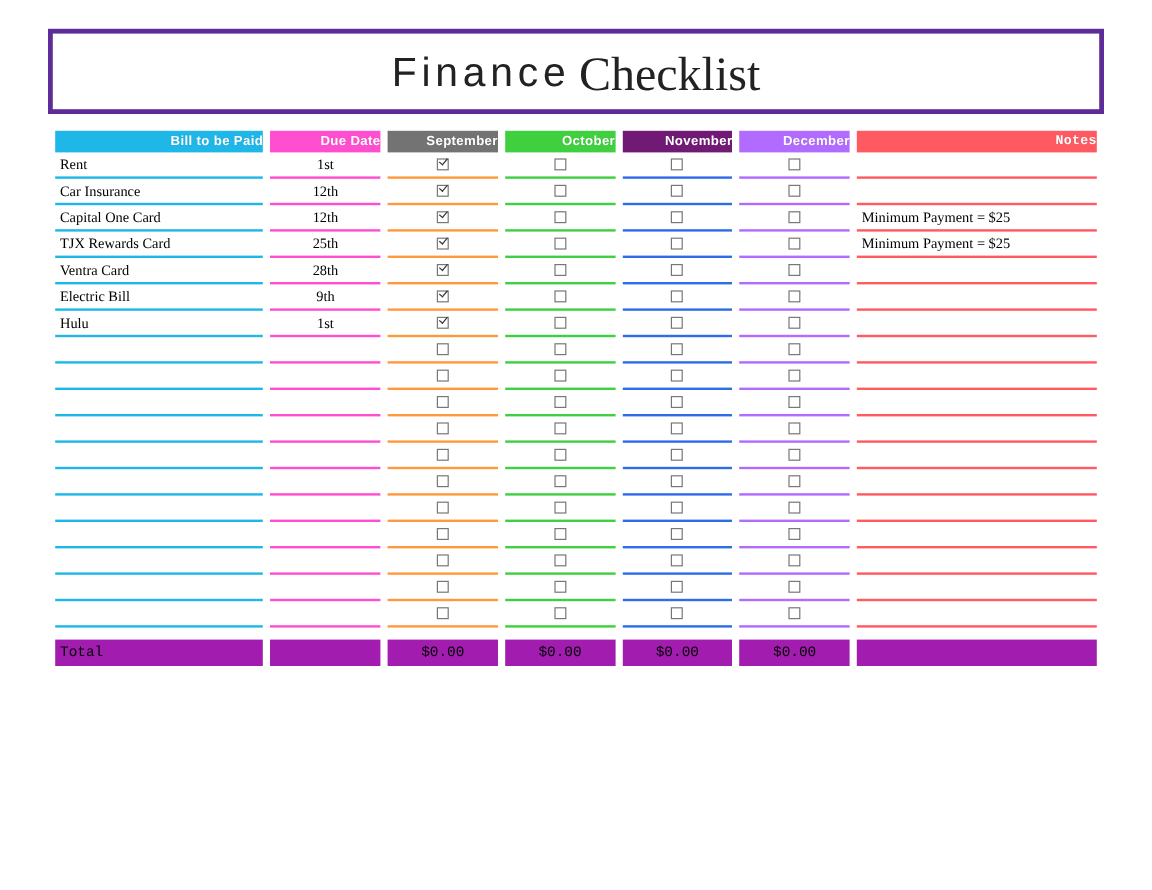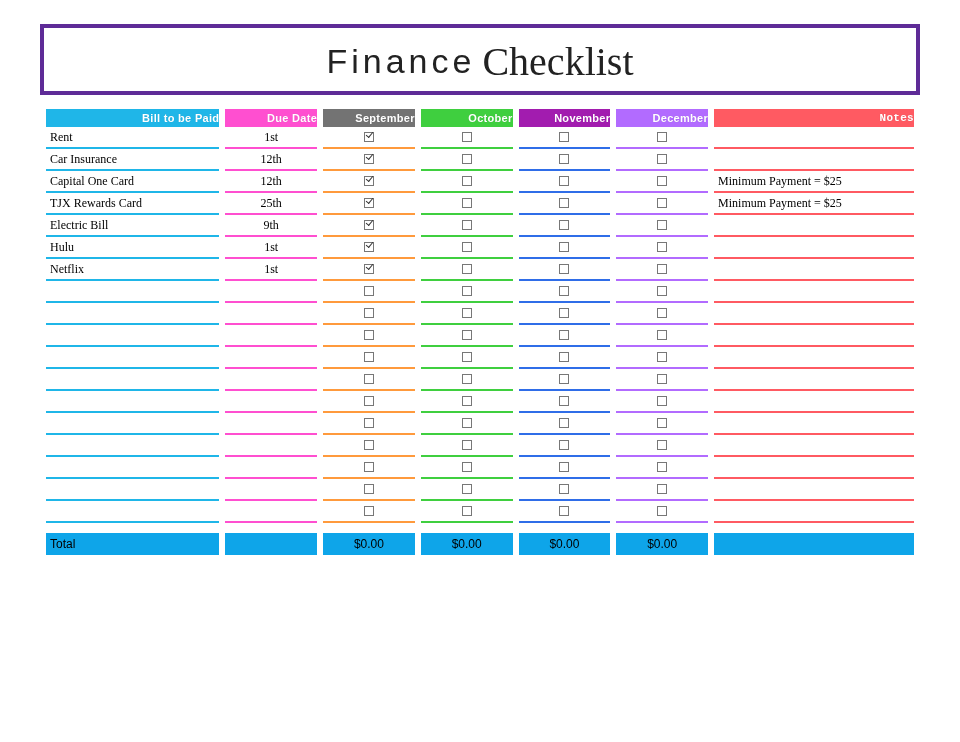--- a/index.html
+++ b/index.html
@@ -57,21 +57,21 @@
     color: #fff;
     text-align: right;
     padding: 3px 0;
     letter-spacing: 0.3px;
     text-shadow: 0 0 1px rgba(0,0,0,.15);
   }
   .h-bill  { background:#1fb6e8; }
   .h-due   { background:#ff4fd0; }
   .h-sep   { background:#737373; }
   .h-oct   { background:#3fcf3f; }
-  .h-nov   { background:#a21caf; }
+  .h-nov   { background:#701a75; }
   .h-dec   { background:#b26bff; }
   .h-notes { background:#ff5a62;font-family:Liberation Mono, monospace; }
 
   td {
     height: 22px;
     padding: 0 4px;
     vertical-align: middle;
     font-size: 12px;
     color:#000;
   }
@@ -79,23 +79,23 @@
   td.c-bill  { border-bottom: 2px solid #1fb6e8; }
   td.c-due   { border-bottom: 2px solid #ff4fd0; text-align:center; }
   td.c-sep   { border-bottom: 2px solid #ff9a3c; text-align:center; }
   td.c-oct   { border-bottom: 2px solid #3fcf3f; text-align:center; }
   td.c-nov   { border-bottom: 2px solid #2f6de8; text-align:center; }
   td.c-dec   { border-bottom: 2px solid #b26bff; text-align:center; }
   td.c-notes { border-bottom: 2px solid #ff5a62; }
 
   
   tr.total td {
-    background:#0ea5e9;
+    background:#a21caf;
     border-bottom:none;
-    font-family: Liberation Sans, sans-serif;
+    font-family: Liberation Mono, monospace;
     font-size:12px;
   }
   tr.total td.c-bill { font-weight:400; }
   tr.spacer td { border:none; height:10px; }
 
   .cb {
     display:inline-block;
     width:10px; height:10px;
     border:1px solid #777;
     background:#fff;
@@ -176,39 +176,39 @@
         <tr>
           <td class="c-bill">TJX Rewards Card</td>
           <td class="c-due">25th</td>
           <td class="c-sep"><span class="cb on"></span></td>
           <td class="c-oct"><span class="cb"></span></td>
           <td class="c-nov"><span class="cb"></span></td>
           <td class="c-dec"><span class="cb"></span></td>
           <td class="c-notes">Minimum Payment = $25</td>
         </tr>
         <tr>
+          <td class="c-bill">Ventra Card</td>
+          <td class="c-due">28th</td>
+          <td class="c-sep"><span class="cb on"></span></td>
+          <td class="c-oct"><span class="cb"></span></td>
+          <td class="c-nov"><span class="cb"></span></td>
+          <td class="c-dec"><span class="cb"></span></td>
+          <td class="c-notes"></td>
+        </tr>
+        <tr>
           <td class="c-bill">Electric Bill</td>
           <td class="c-due">9th</td>
           <td class="c-sep"><span class="cb on"></span></td>
           <td class="c-oct"><span class="cb"></span></td>
           <td class="c-nov"><span class="cb"></span></td>
           <td class="c-dec"><span class="cb"></span></td>
           <td class="c-notes"></td>
         </tr>
         <tr>
           <td class="c-bill">Hulu</td>
-          <td class="c-due">1st</td>
-          <td class="c-sep"><span class="cb on"></span></td>
-          <td class="c-oct"><span class="cb"></span></td>
-          <td class="c-nov"><span class="cb"></span></td>
-          <td class="c-dec"><span class="cb"></span></td>
-          <td class="c-notes"></td>
-        </tr>
-        <tr>
-          <td class="c-bill">Netflix</td>
           <td class="c-due">1st</td>
           <td class="c-sep"><span class="cb on"></span></td>
           <td class="c-oct"><span class="cb"></span></td>
           <td class="c-nov"><span class="cb"></span></td>
           <td class="c-dec"><span class="cb"></span></td>
           <td class="c-notes"></td>
         </tr>
         <tr>
           <td class="c-bill"></td>
           <td class="c-due"></td>

